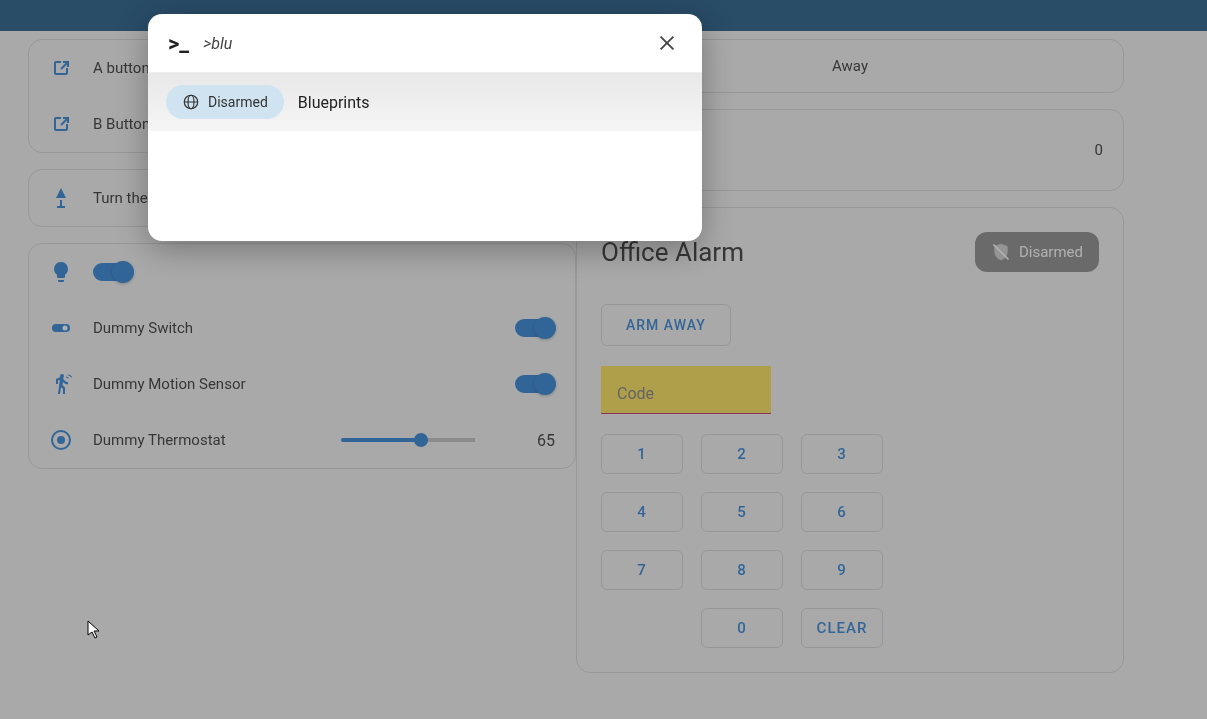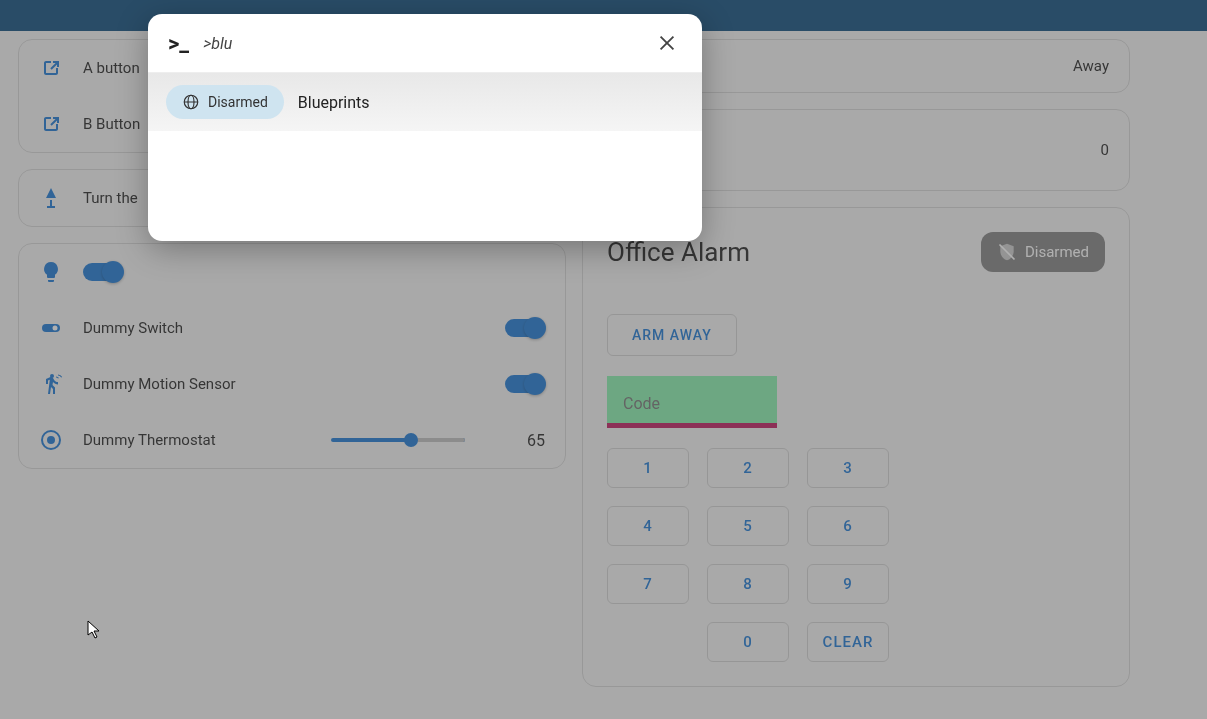--- a/index.html
+++ b/index.html
@@ -1,44 +1,44 @@
 <!DOCTYPE html>
 <html><head>
 <meta charset="utf-8">
 <style>
 * { box-sizing: border-box; margin: 0; padding: 0; font-family: -apple-system, BlinkMacSystemFont, "Segoe UI", Roboto, sans-serif; }
 body { width: 1207px; height: 719px; background: #f3f3f3; position: relative; overflow: hidden; }
 .topbar { background: #0a4a7a; height: 31px; width: 100%; }
-.content { padding: 8px 18px; display: flex; gap: 16px; }
+.content { padding: 8px 28px; display: flex; }
 .left-col { width: 548px; display: flex; flex-direction: column; gap: 16px; }
 .right-col { width: 548px; display: flex; flex-direction: column; gap: 16px; }
 
 .card { border: 1px solid #d4d4d4; border-radius: 14px; background: transparent; padding: 0; }
 .card-row { display: flex; align-items: center; padding: 16px 20px; gap: 20px; min-height: 52px; }
 .card-row + .card-row { border-top: none; }
 
 .icon-blue { color: #1976d2; width: 24px; height: 24px; display: flex; align-items: center; justify-content: center; flex-shrink: 0; }
 .label { font-size: 15px; color: #222; flex: 1; }
 .value-right { font-size: 15px; color: #222; }
 
 .toggle { width: 40px; height: 18px; background: #1976d2; border-radius: 10px; position: relative; flex-shrink: 0; }
 .toggle::after { content: ""; position: absolute; width: 22px; height: 22px; background: #1976d2; border-radius: 50%; top: -2px; right: -1px; box-shadow: 0 1px 3px rgba(0,0,0,.3); }
 
 .slider-track { width: 134px; height: 4px; background: #1976d2; border-radius: 2px; position: relative; margin-right: 30px; }
 .slider-track::before { content: ""; position: absolute; left: 60%; right: 0; top: 0; bottom: 0; background: #bdbdbd; border-radius: 2px; }
 .slider-thumb { position: absolute; left: 60%; top: -5px; width: 14px; height: 14px; background: #1976d2; border-radius: 50%; transform: translateX(-50%); }
 .slider-val { font-size: 16px; color: #222; min-width: 30px; text-align: right; }
 
 .alarm-card { border: 1px solid #d4d4d4; border-radius: 14px; padding: 24px; }
-.alarm-header { display: flex; justify-content: space-between; align-items: center; margin-bottom: 42px; }
+.alarm-header { display: flex; justify-content: space-between; align-items: center; margin-bottom: 32px; }
 .alarm-title { font-size: 26px; color: #222; }
 .alarm-state { display: flex; align-items: center; gap: 8px; background: #808080; color: #fff; padding: 10px 16px; border-radius: 12px; font-size: 15px; }
 .alarm-body { display: flex; flex-direction: column; align-items: flex-start; gap: 20px; }
 .arm-btn { border: 1px solid #d0d0d0; border-radius: 6px; padding: 12px 24px; color: #1976d2; font-size: 14px; letter-spacing: 1px; font-weight: 500; background: transparent; }
-.code-input-wrap { width: 170px; border-bottom: 5px solid #be185d; background: #86efac; padding: 18px 16px 10px; }
+.code-input-wrap { width: 170px; border-bottom: 1px solid #be185d; background: #fde047; padding: 18px 16px 10px; }
 .code-input { border: none; background: transparent; font-size: 16px; color: #666; width: 100%; outline: none; }
 .keypad { display: grid; grid-template-columns: repeat(3, 82px); gap: 18px; justify-content: center; }
 .key-btn { height: 40px; border: 1px solid #d0d0d0; border-radius: 6px; background: transparent; color: #1976d2; font-size: 15px; font-weight: 500; letter-spacing: 1px; }
 .key-spacer { visibility: hidden; }
 
 .overlay { position: absolute; inset: 0; background: rgba(80,80,80,.45); z-index: 10; }
 .palette { position: absolute; left: 148px; top: 14px; width: 554px; background: #fff; border-radius: 14px; box-shadow: 0 8px 32px rgba(0,0,0,.3); z-index: 20; overflow: hidden; }
 .palette-top { display: flex; align-items: center; padding: 14px 20px; gap: 14px; border-bottom: 1px solid #eee; }
 .prompt-icon { font-weight: bold; font-size: 22px; color: #222; }
 .palette-input { flex: 1; border: none; font-size: 16px; color: #444; outline: none; font-style: italic; }
@@ -130,21 +130,21 @@
         <div class="slider-track">
             <div class="slider-thumb"></div>
           </div>
         <span class="slider-val">65</span>
       </div>
     </div>
   </div>
 
   <div class="right-col">
     <div class="card">
-      <div class="card-row" style="justify-content:flex-end;">
+      <div class="card-row" style="justify-content:center;">
         <span class="value-right">Away</span>
       </div>
     </div>
     <div class="card">
       <div class="card-row" style="justify-content:flex-end; min-height:80px;">
         <span class="value-right">0</span>
       </div>
     </div>
 
     <div class="alarm-card">

